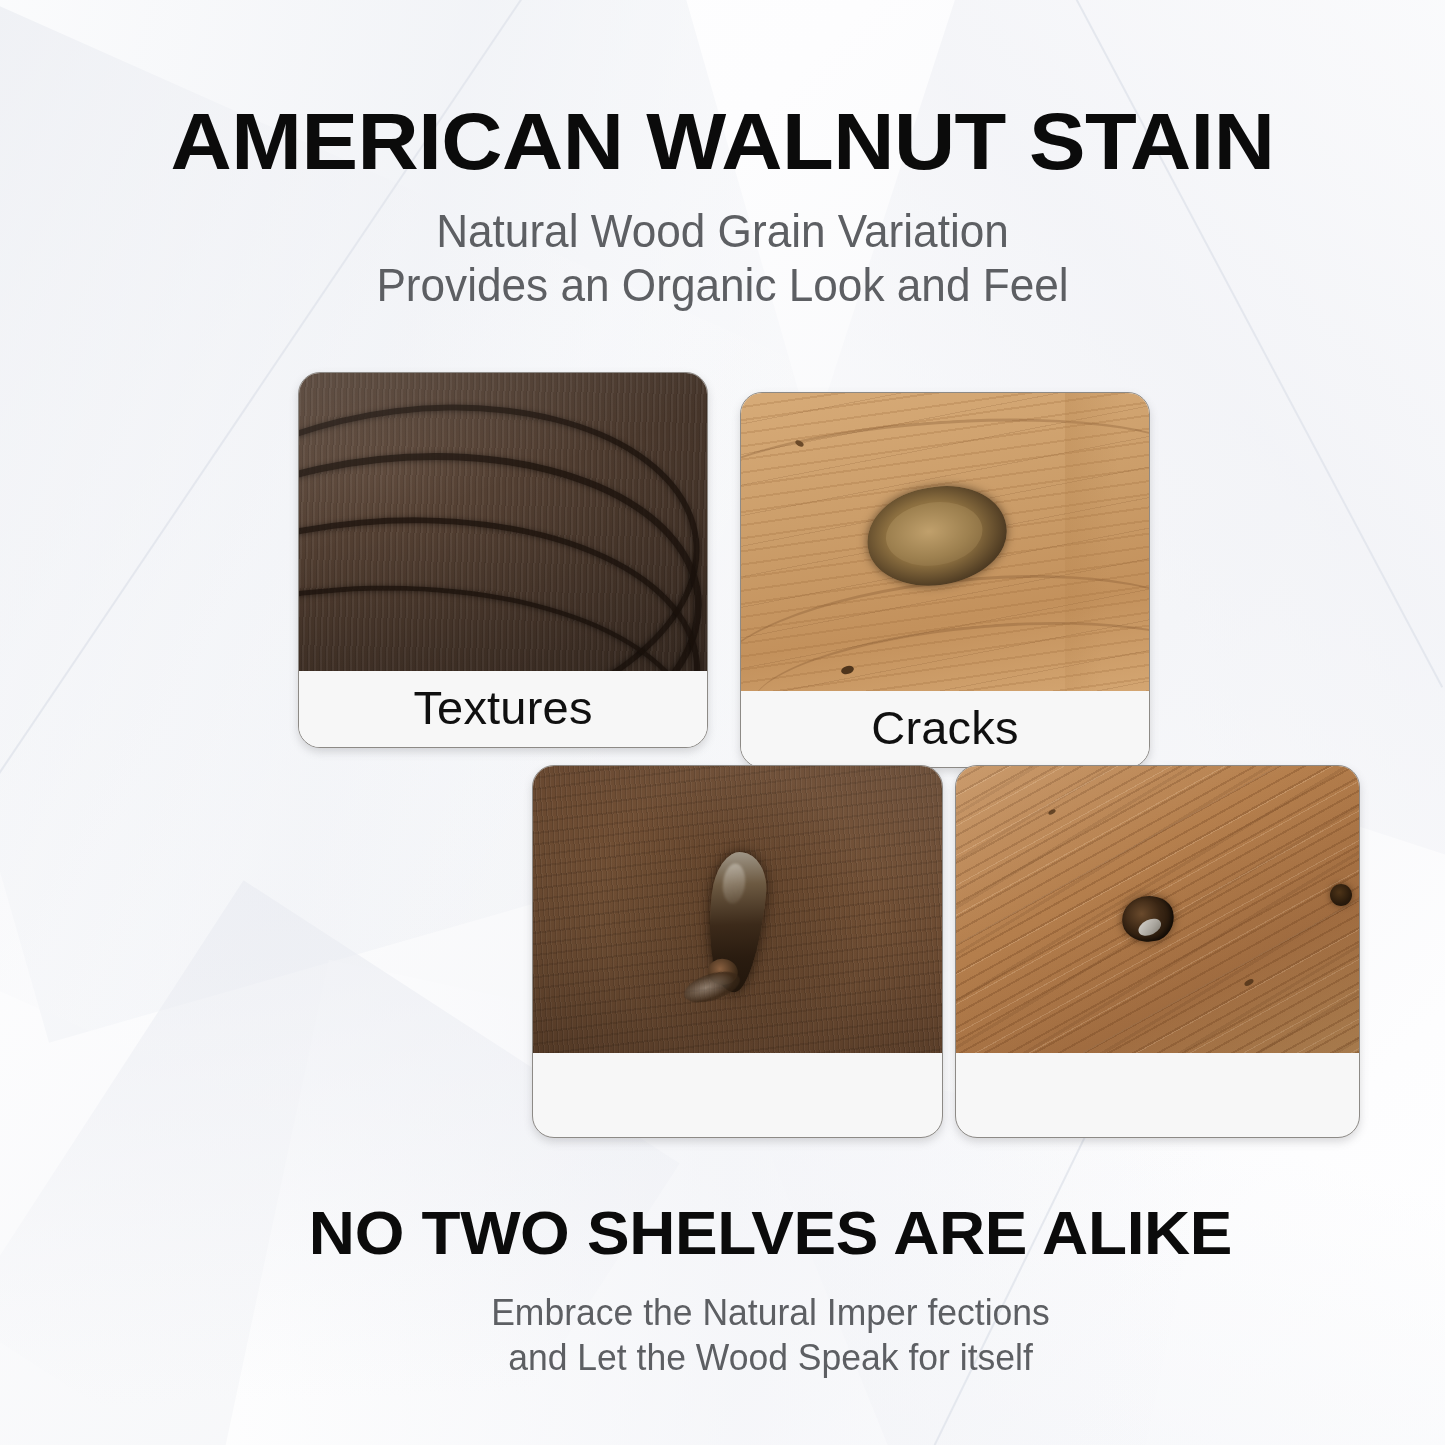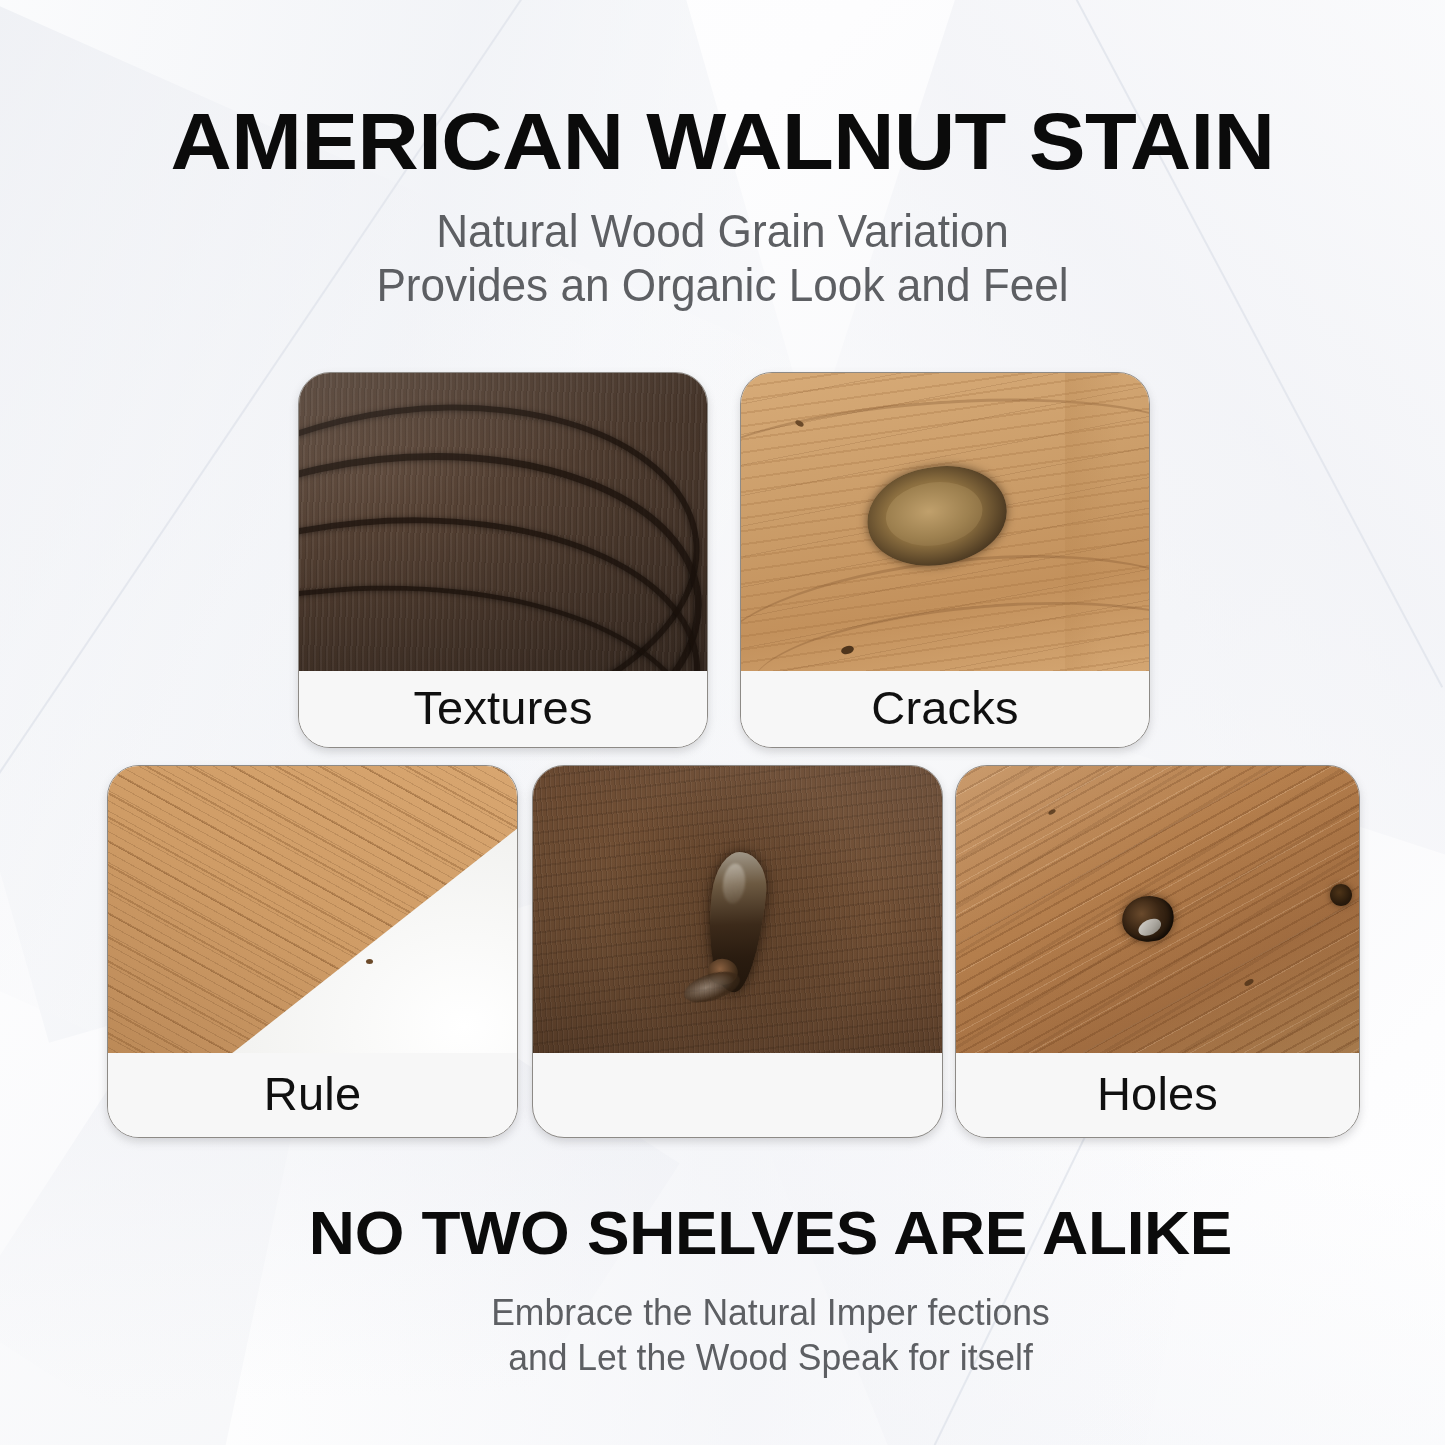--- a/index.html
+++ b/index.html
@@ -126,21 +126,21 @@
     line-height: 1.22;
     color: #5d5f63;
     transform: scaleX(0.96);
     margin-top: 26px;
     white-space: nowrap;
   }
 
   
   .card {
     position: absolute;
-    border-radius: 32px;
+    border-radius: 22px;
     background: #f7f7f7;
     border: 1px solid #8d8a86;
     box-shadow: 0 4px 9px rgba(90,90,95,0.22);
     overflow: hidden;
     display: flex;
     flex-direction: column;
   }
   .card-photo {
     position: relative;
     width: 100%;
@@ -155,21 +155,21 @@
     font-family: "Liberation Sans", sans-serif;
     font-size: 47px;
     color: #101010;
     letter-spacing: 0.2px;
     padding-bottom: 4px;
   }
 
   
   #card-textures { left: 298px;  top: 372px; width: 408px; height: 374px; }
   #card-textures .card-photo { height: 298px; }
-  #card-cracks   { left: 740px;  top: 372px; width: 408px; height: 374px; }
+  #card-cracks   { left: 740px;  top: 392px; width: 408px; height: 374px; }
   #card-cracks .card-photo { height: 298px; }
 
   #card-rule   { left: 107px; top: 765px; width: 409px; height: 371px; }
   #card-rule .card-photo { height: 287px; }
   #card-knots  { left: 532px; top: 765px; width: 409px; height: 371px; }
   #card-knots .card-photo { height: 287px; }
   #card-holes  { left: 955px; top: 765px; width: 403px; height: 371px; }
   #card-holes .card-photo { height: 287px; }
 
   
@@ -431,50 +431,39 @@
       <div class="cracks-grain-arc cg2"></div>
       <div class="cracks-grain-arc cg3"></div>
       <div class="cracks-board-edge"></div>
       <div class="cracks-knot"></div>
       <div class="cracks-speck cs1"></div>
       <div class="cracks-speck cs2"></div>
     </div>
     <div class="card-label">Cracks</div>
   </div>
 
-  <div class="card" id="card-rule">
-    <div class="card-photo">
-      <div class="wood wood-rule"></div>
-      <div class="rule-board"></div>
-      <div class="rule-edge"></div>
-      <div class="rule-white"></div>
-      <div class="rule-speck rs1"></div>
-    </div>
-    <div class="card-label">Rule</div>
-  </div>
 
   <div class="card" id="card-knots">
     <div class="card-photo">
       <div class="wood wood-knots"></div>
       <div class="knots-shadow"></div>
       <div class="knots-knot"></div>
       <div class="knots-tail"></div>
     </div>
   </div>
 
   <div class="card" id="card-holes">
     <div class="card-photo">
       <div class="wood wood-holes"></div>
       <div class="holes-sheen"></div>
       <div class="hole-main"></div>
       <div class="hole-small"></div>
       <div class="hole-speck hp1"></div>
       <div class="hole-speck hp2"></div>
     </div>
-    <div class="card-label">Holes</div>
   </div>
 
   <div class="head-block" id="footer-block">
     <div class="footer-title">NO TWO SHELVES ARE ALIKE</div>
     <div class="footer-sub">
       <div>Embrace the Natural Imper fections</div>
       <div>and Let the Wood Speak for itself</div>
     </div>
   </div>
 

